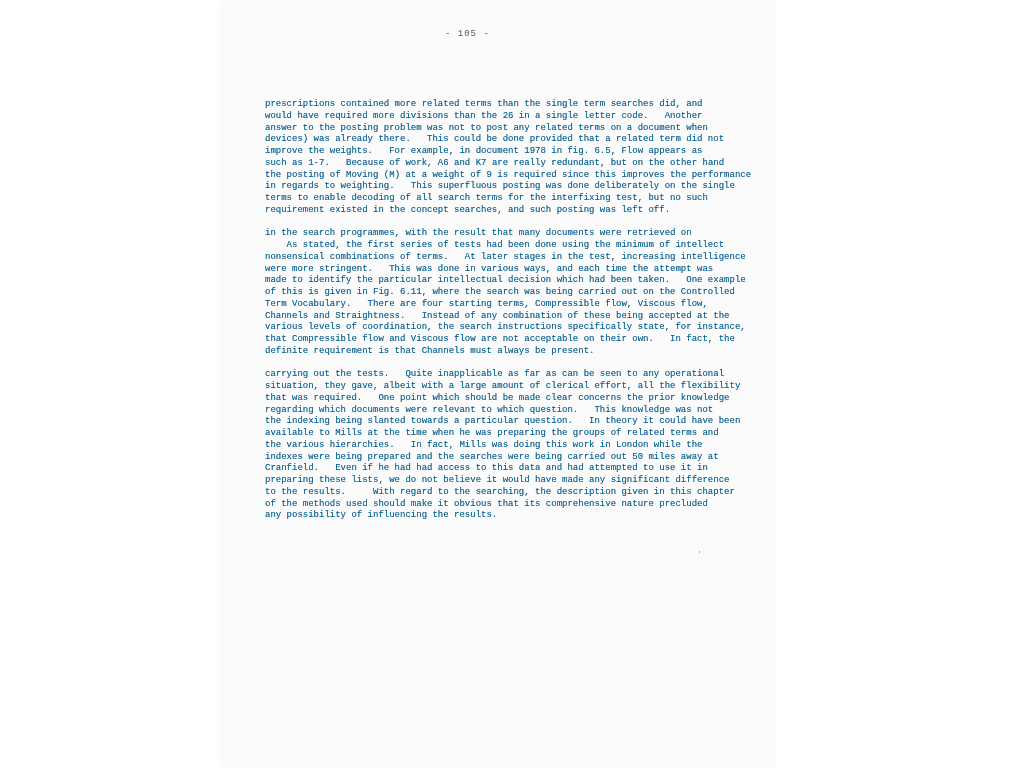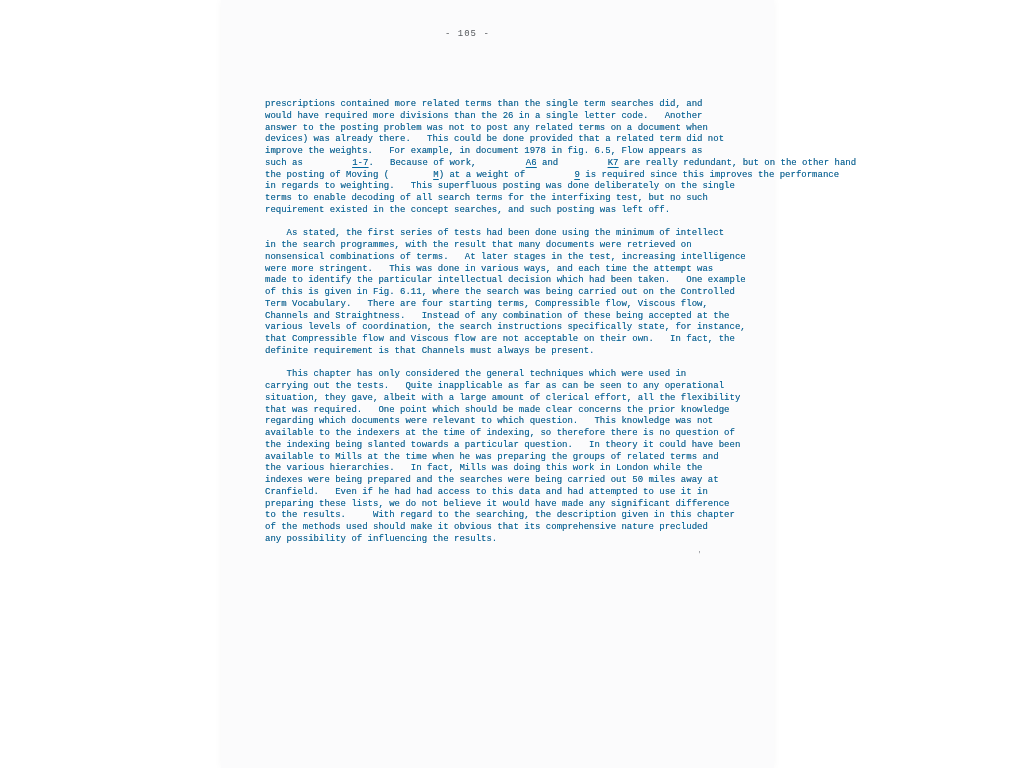--- a/index.html
+++ b/index.html
@@ -41,23 +41,21 @@
   }
   .line {
     white-space: pre;
     font-size: 9px;
     height: 11.75px;
     line-height: 11.75px;
     letter-spacing: 0px;
     text-shadow: 0 0 0.4px rgba(70,73,78,0.55);
   }
   .underline {
-    text-decoration: underline;
     text-underline-offset: 1.5px;
-    margin-left: 44px;
   }
   .artifact {
     position: absolute;
     left: 476px;
     top: 549px;
     font-size: 8px;
     color: #8a8d91;
   }
 </style>
 </head>
@@ -73,39 +71,37 @@
         <div class="line">answer to the posting problem was not to post any related terms on a document when</div>
         <div class="line">devices) was already there.   This could be done provided that a related term did not</div>
         <div class="line">improve the weights.   For example, in document 1978 in fig. 6.5, Flow appears as</div>
         <div class="line"><span>such as </span><span class="underline">1-7</span><span>.   Because of work, </span><span class="underline">A6</span><span> and </span><span class="underline">K7</span><span> are really redundant, but on the other hand</span></div>
         <div class="line"><span>the posting of Moving (</span><span class="underline">M</span><span>) at a weight of </span><span class="underline">9</span><span> is required since this improves the performance</span></div>
         <div class="line">in regards to weighting.   This superfluous posting was done deliberately on the single</div>
         <div class="line">terms to enable decoding of all search terms for the interfixing test, but no such</div>
         <div class="line">requirement existed in the concept searches, and such posting was left off.</div>
       </div>
       <div class="paragraph">
+        <div class="line">in the search programmes, with the result that many documents were retrieved on</div>
         <div class="line">    As stated, the first series of tests had been done using the minimum of intellect</div>
-        <div class="line">in the search programmes, with the result that many documents were retrieved on</div>
         <div class="line">nonsensical combinations of terms.   At later stages in the test, increasing intelligence</div>
         <div class="line">were more stringent.   This was done in various ways, and each time the attempt was</div>
         <div class="line">made to identify the particular intellectual decision which had been taken.   One example</div>
         <div class="line">of this is given in Fig. 6.11, where the search was being carried out on the Controlled</div>
         <div class="line">Term Vocabulary.   There are four starting terms, Compressible flow, Viscous flow,</div>
         <div class="line">Channels and Straightness.   Instead of any combination of these being accepted at the</div>
         <div class="line">various levels of coordination, the search instructions specifically state, for instance,</div>
         <div class="line">that Compressible flow and Viscous flow are not acceptable on their own.   In fact, the</div>
         <div class="line">definite requirement is that Channels must always be present.</div>
       </div>
       <div class="paragraph">
-        <div class="line">    This chapter has only considered the general techniques which were used in</div>
         <div class="line">carrying out the tests.   Quite inapplicable as far as can be seen to any operational</div>
         <div class="line">situation, they gave, albeit with a large amount of clerical effort, all the flexibility</div>
         <div class="line">that was required.   One point which should be made clear concerns the prior knowledge</div>
         <div class="line">regarding which documents were relevant to which question.   This knowledge was not</div>
-        <div class="line">available to the indexers at the time of indexing, so therefore there is no question of</div>
         <div class="line">the indexing being slanted towards a particular question.   In theory it could have been</div>
         <div class="line">available to Mills at the time when he was preparing the groups of related terms and</div>
         <div class="line">the various hierarchies.   In fact, Mills was doing this work in London while the</div>
         <div class="line">indexes were being prepared and the searches were being carried out 50 miles away at</div>
         <div class="line">Cranfield.   Even if he had had access to this data and had attempted to use it in</div>
         <div class="line">preparing these lists, we do not believe it would have made any significant difference</div>
         <div class="line">to the results.     With regard to the searching, the description given in this chapter</div>
         <div class="line">of the methods used should make it obvious that its comprehensive nature precluded</div>
         <div class="line">any possibility of influencing the results.</div>
       </div>

